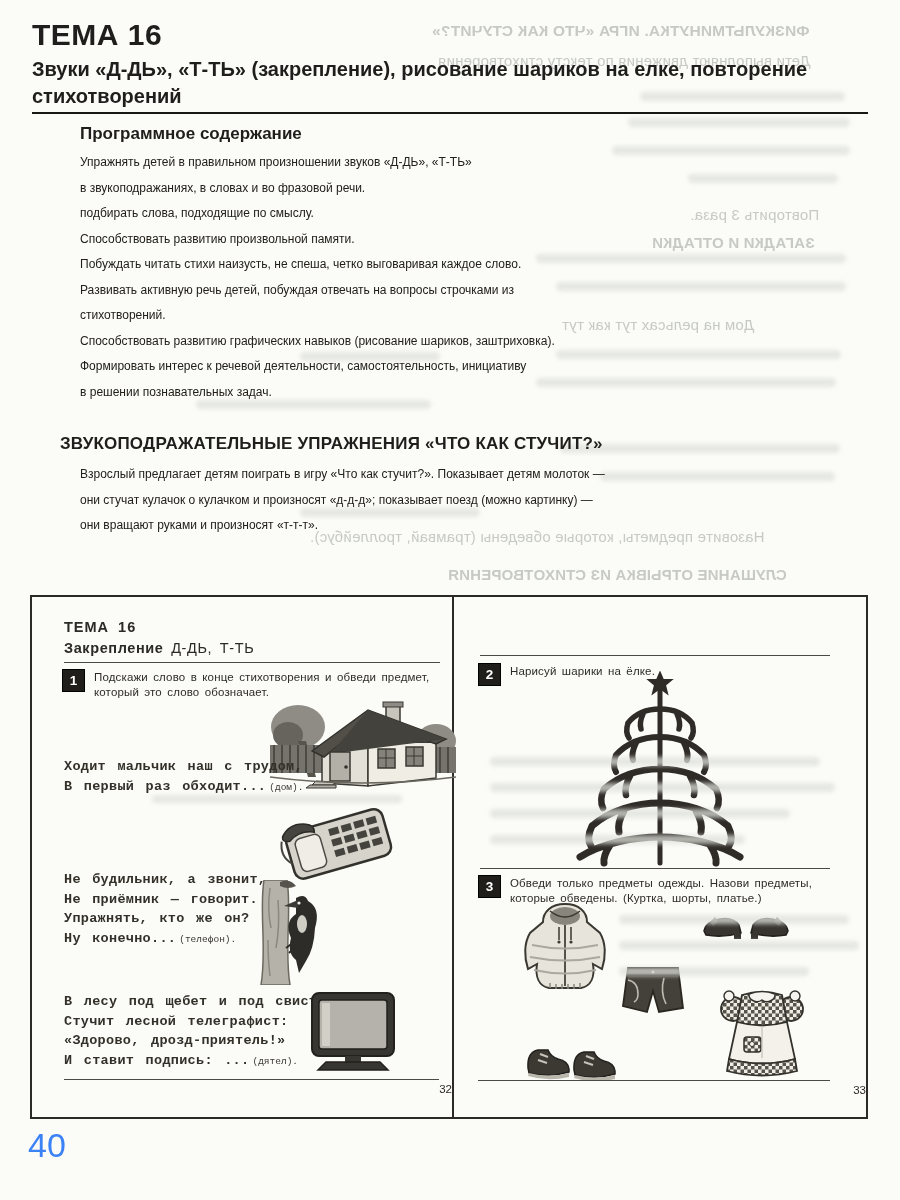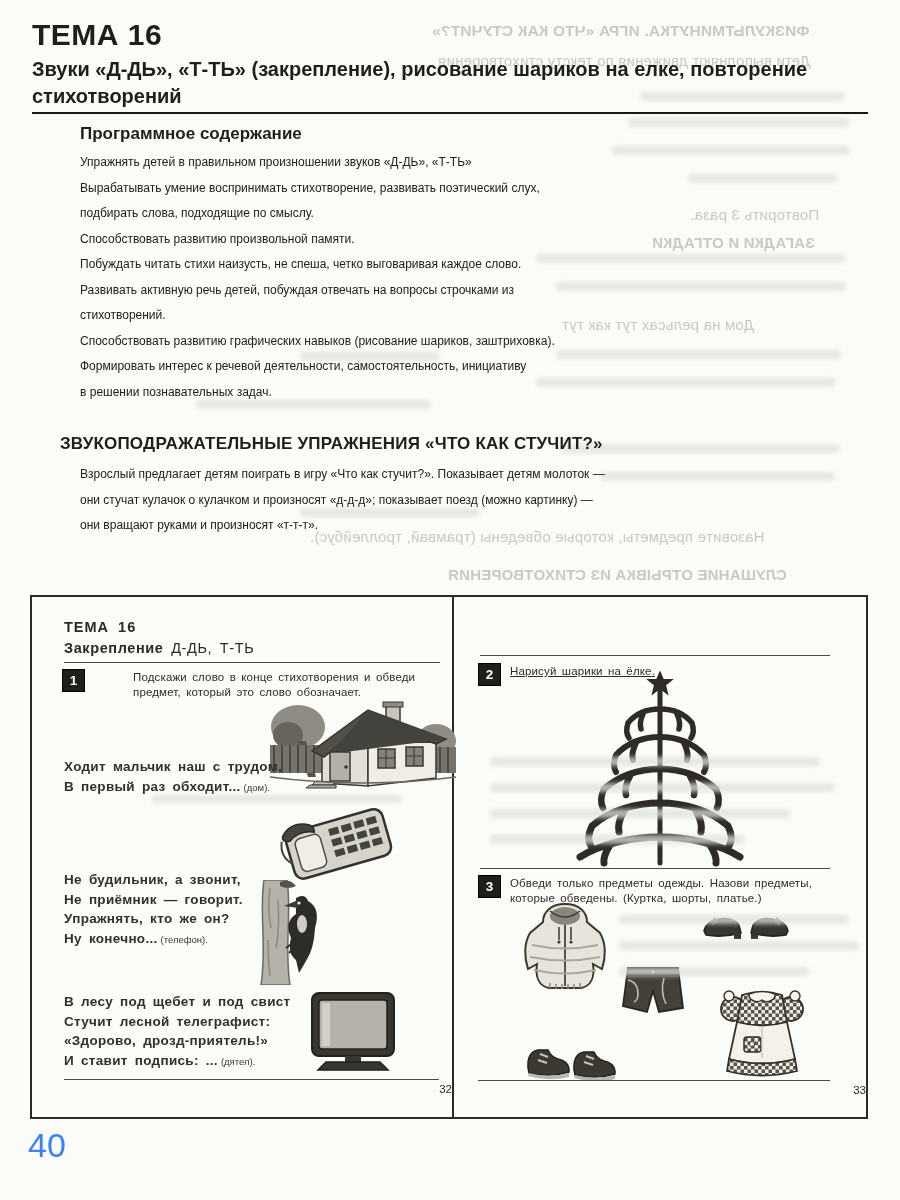--- a/index.html
+++ b/index.html
@@ -42,21 +42,21 @@
   .lp-title{font-size:14.5px;font-weight:bold;letter-spacing:1px;word-spacing:4px;color:#2c2a26;}
   .lp-sub{font-size:14.5px;letter-spacing:.6px;word-spacing:3px;color:#2c2a26;}
   .lp-sub .bld{font-weight:bold;}
   .exrow{position:absolute;display:flex;align-items:flex-start;}
   .exnum{
     flex:0 0 auto;width:21px;height:21px;background:#201e1b;color:#fff;
     font-size:13.5px;font-weight:bold;display:flex;align-items:center;justify-content:center;
     border:1px solid #000;margin-right:9px;
   }
   .extext{font-size:11.5px;line-height:15px;color:#2e2c28;word-spacing:2px;letter-spacing:.15px;padding-top:1px;}
-  .poem{font-size:13.5px;font-weight:bold;line-height:19.5px;color:#323029;letter-spacing:.3px;word-spacing:3px;}
+  .poem{font-size:13.5px;font-weight:bold;line-height:19.5px;color:#323029;letter-spacing:.3px;word-spacing:3px;font-family:Liberation Mono, monospace;}
   .poem .ans{font-size:9.5px;font-weight:normal;letter-spacing:0;word-spacing:1px;color:#3a3832;margin-left:3px;}
   .wb-pagenum{position:absolute;width:100%;text-align:right;font-size:11.5px;color:#2e2c28;}
   svg{display:block;}
 </style>
 </head>
 <body>
 
 <div class="sheet">
 
   <div class="bleed b-bold" style="left:432px;top:22px;font-size:15.5px;">ФИЗКУЛЬТМИНУТКА. ИГРА «ЧТО КАК СТУЧИТ?»</div>
@@ -83,21 +83,21 @@
   <div class="bbar" style="left:600px;top:472px;width:235px;"></div>
   <div class="bbar" style="left:300px;top:508px;width:180px;"></div>
 
   <div class="abs h-title" style="left:32px;top:18px;">ТЕМА 16</div>
   <div class="abs h-sub" style="left:32px;top:56px;">Звуки «Д-ДЬ», «Т-ТЬ» (закрепление), рисование шариков на елке, повторение стихотворений</div>
   <div class="abs rule-thick" style="left:32px;top:112px;width:836px;"></div>
 
   <div class="abs prog-head" style="left:80px;top:124px;">Программное содержание</div>
   <div class="abs" style="left:80px;top:150px;">
     <div class="bodyline">Упражнять детей в правильном произношении звуков «Д-ДЬ», «Т-ТЬ»</div>
-    <div class="bodyline">Вырабатывать умение воспринимать стихотворение, развивать поэтический слух,</div>
+    <div class="bodyline">в звукоподражаниях, в словах и во фразовой речи.</div>
     <div class="bodyline">подбирать слова, подходящие по смыслу.</div>
     <div class="bodyline">Способствовать развитию произвольной памяти.</div>
     <div class="bodyline">Побуждать читать стихи наизусть, не спеша, четко выговаривая каждое слово.</div>
     <div class="bodyline">Развивать активную речь детей, побуждая отвечать на вопросы строчками из</div>
     <div class="bodyline">стихотворений.</div>
     <div class="bodyline">Способствовать развитию графических навыков (рисование шариков, заштриховка).</div>
     <div class="bodyline">Формировать интерес к речевой деятельности, самостоятельность, инициативу</div>
     <div class="bodyline">в решении познавательных задач.</div>
   </div>
 
@@ -114,21 +114,21 @@
     <div class="lp">
       <div class="abs lp-title" style="left:32px;top:22px;">ТЕМА 16</div>
       <div class="abs lp-sub" style="left:32px;top:43px;">
         <span class="bld">Закрепление</span>
         <span>Д-ДЬ, Т-ТЬ</span>
       </div>
       <div class="wb-rule" style="left:32px;top:65px;width:376px;"></div>
 
       <div class="exrow" style="left:30px;top:72px;width:380px;">
         <div class="exnum">1</div>
-        <div class="extext" style="width:348px;margin-left:39px;">Подскажи слово в конце стихотворения и обведи предмет, который это слово обозначает.</div>
+        <div class="extext" style="width:348px;">Подскажи слово в конце стихотворения и обведи предмет, который это слово обозначает.</div>
       </div>
 
       <div class="abs" style="left:236px;top:100px;">
         <svg width="190" height="92" viewBox="0 0 190 92">
           <ellipse cx="30" cy="30" rx="27" ry="22" fill="#8e8c85"></ellipse>
           <ellipse cx="20" cy="38" rx="15" ry="13" fill="#66645d"></ellipse>
           <path d="M30,44 L40,80 L48,80 L38,44 Z" fill="#57544c"></path>
           <ellipse cx="168" cy="44" rx="20" ry="17" fill="#8e8c85"></ellipse>
           <rect x="2" y="48" width="56" height="28" fill="#75736c"></rect>
           <path d="M6,48 V76 M14,48 V76 M22,48 V76 M30,48 V76 M38,48 V76 M46,48 V76" stroke="#4c4a44" stroke-width="2"></path>
@@ -223,21 +223,21 @@
       <div class="wb-pagenum" style="top:486px;">32</div>
 
       <div class="bbar" style="left:120px;top:198px;width:250px;height:8px;"></div>
     </div>
 
     <div class="rp">
       <div class="wb-rule" style="left:26px;top:58px;width:350px;"></div>
 
       <div class="exrow" style="left:24px;top:66px;width:380px;">
         <div class="exnum">2</div>
-        <div class="extext" style="width:340px;text-decoration:underline;">Нарисуй шарики на ёлке.</div>
+        <div class="extext" style="width:340px;">Нарисуй шарики на ёлке.</div>
       </div>
 
       <div class="abs" style="left:86px;top:74px;">
         <svg width="240" height="197" viewBox="0 0 240 197">
           <g stroke="#2f2b26" fill="none" stroke-linecap="round">
             <polygon points="120,2 123,9 131,9 125,14 127,22 120,17 113,22 115,14 109,9 117,9" fill="#2f2b26" stroke-width="2"></polygon>
             <line x1="120" y1="20" x2="120" y2="192" stroke-width="5"></line>
             <path d="M120,38 C108,38 96,42 88,52 M88,52 q-3,9 1,15 M103,43 q-4,9 -2,15" stroke-width="5.5"></path>
             <path d="M120,38 C132,38 144,42 152,52 M152,52 q3,9 -1,15 M137,43 q4,9 2,15" stroke-width="5.5"></path>
             <path d="M120,66 C104,66 88,71 76,84 M76,84 q-4,10 0,17 M96,72 q-5,10 -3,17" stroke-width="6"></path>

